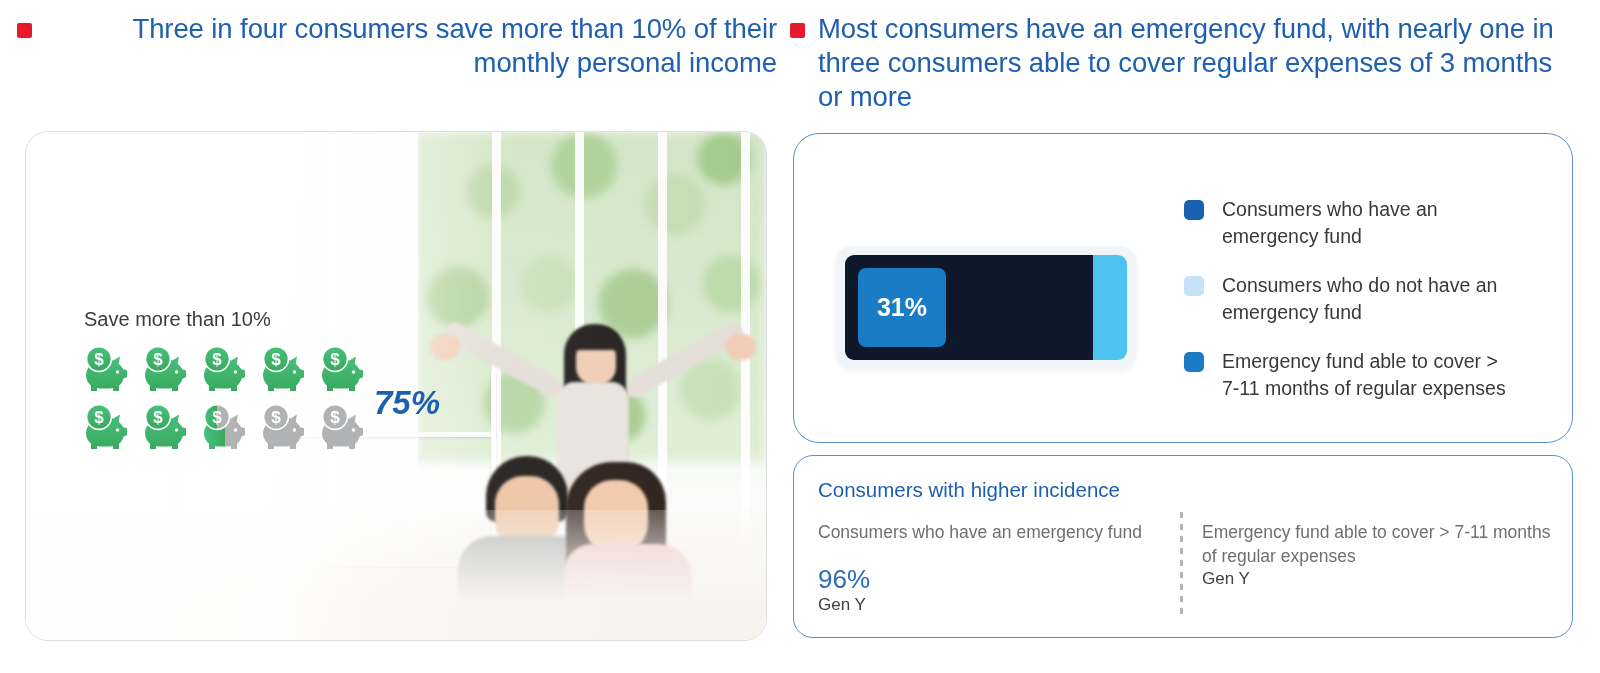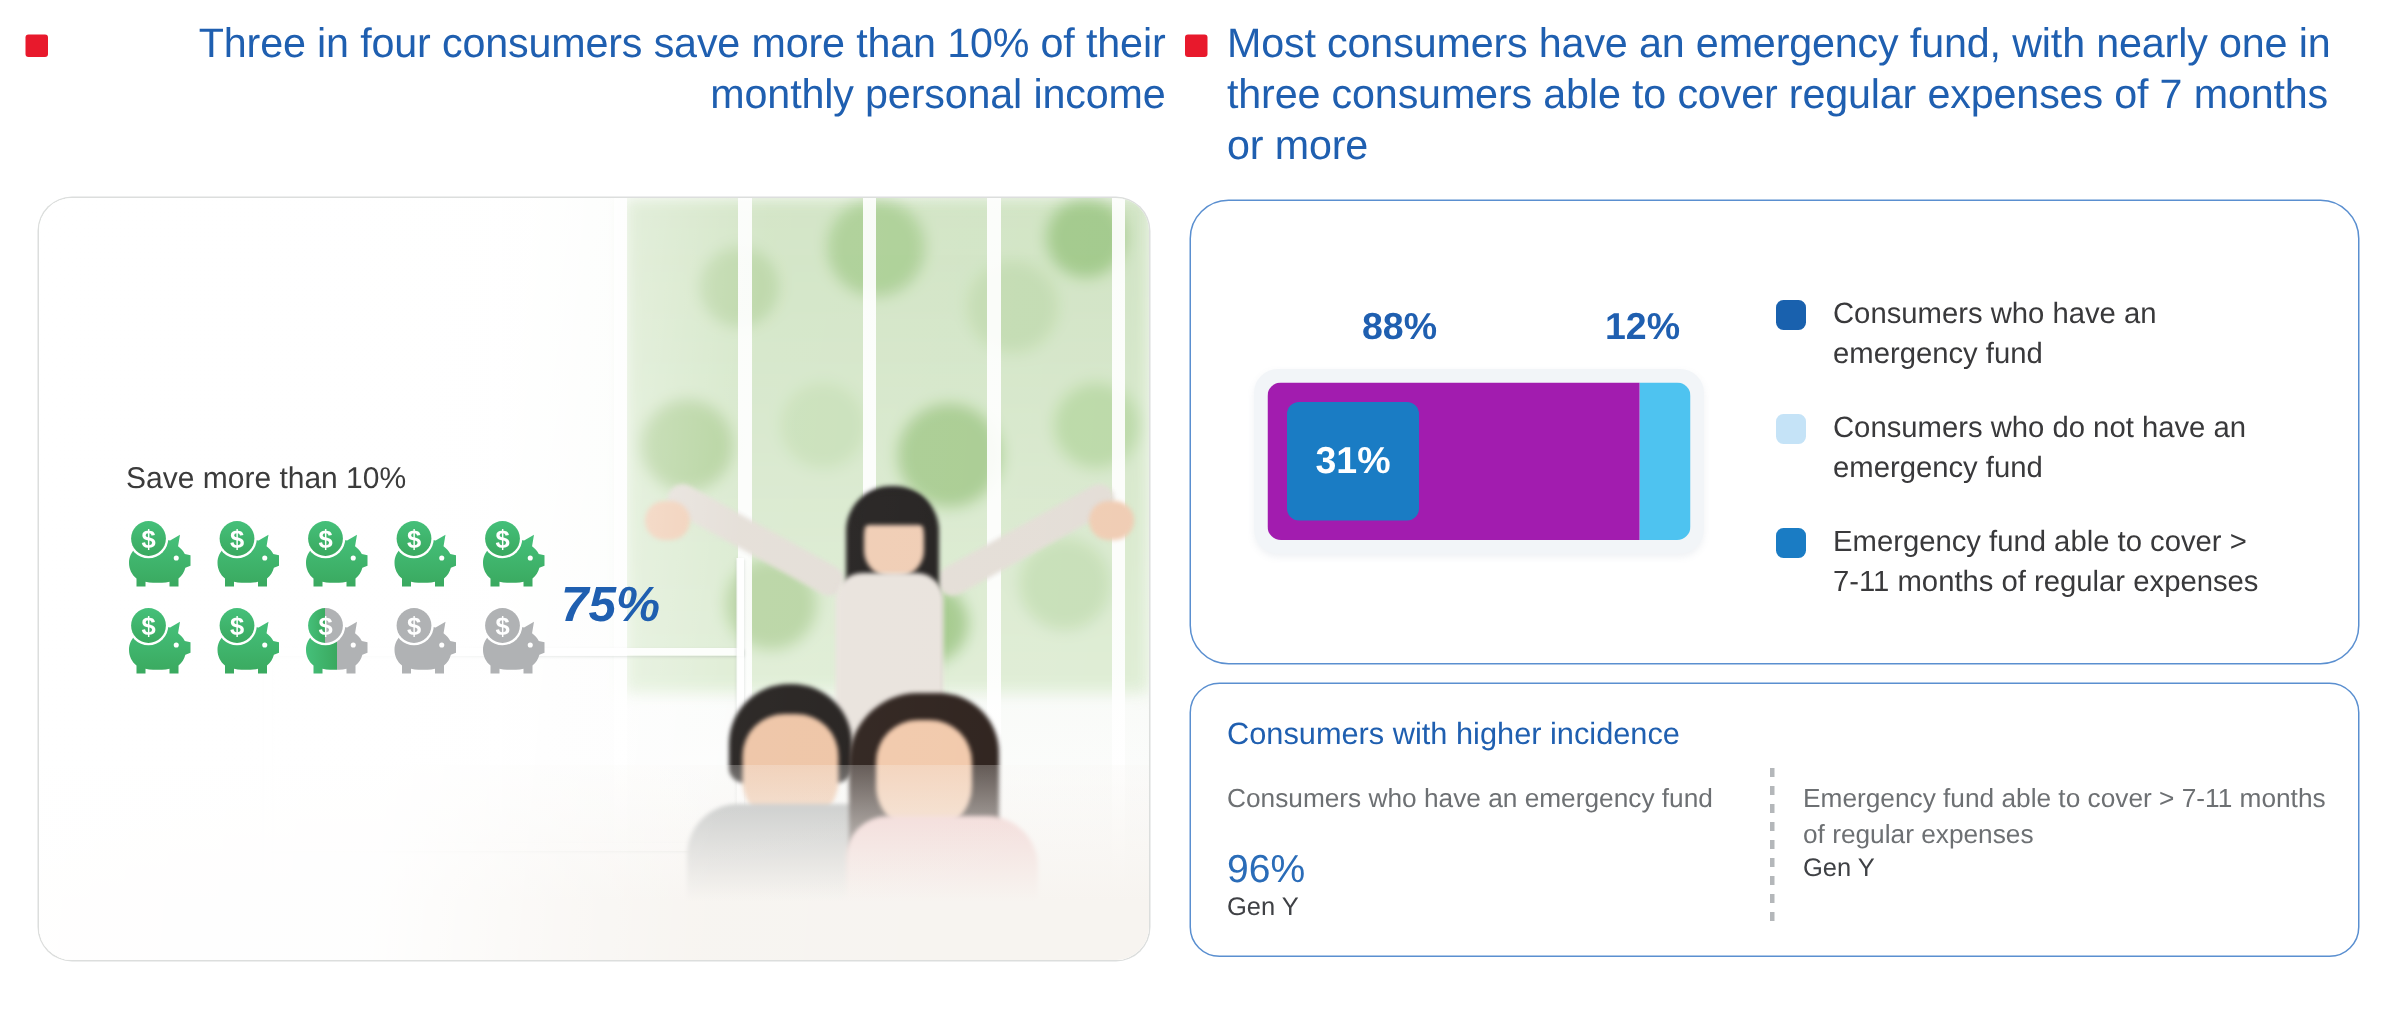--- a/index.html
+++ b/index.html
@@ -223,21 +223,21 @@
 
 <div class="page">
 
   <div class="heading" id="heading-left">
     <span class="bullet"></span>
     <span class="heading-text">Three in four consumers save more than 10% of their monthly personal income</span>
   </div>
 
   <div class="heading" id="heading-right">
     <span class="bullet"></span>
-    <span class="heading-text">Most consumers have an emergency fund, with nearly one in three consumers able to cover regular expenses of 7 months or more</span>
+    <span class="heading-text">Most consumers have an emergency fund, with nearly one in three consumers able to cover regular expenses of 3 months or more</span>
   </div>
 
   <div class="photo-card">
     <div class="scene">
       <div class="room"></div>
       <div class="foliage"></div>
       <div class="window-mullions"></div>
       <div class="shelf" style="left:150px; top:300px; width:320px; height:5px;"></div>
       <div class="shelf" style="left:150px; top:430px; width:320px; height:5px;"></div>
       <div class="shelf" style="left:150px; top:300px; width:5px; height:190px;"></div>
@@ -492,28 +492,24 @@
   <circle cx="17" cy="15" r="13.2" fill="#ffffff"></circle>
   <circle cx="17" cy="15" r="11.6" fill="#b0b2b4"></circle>
   <text x="17" y="21.4" text-anchor="middle" font-family="Liberation Sans, sans-serif" font-size="17" font-weight="700" fill="#ffffff">$</text>
 </svg></div>
       </div>
     <div class="pct-75">75%</div>
   </div>
 
   <div class="chart-card"></div>
 
-  <div class="bar-labels">
-    <span class="bar-label" id="label-88">88%</span>
-    <span class="bar-label" id="label-12">12%</span>
-  </div>
 
   <div class="bar-wrap">
     <div class="bar">
-      <div class="seg-main" id="seg-main" style="width: 88%; background: #a21caf;">
+      <div class="seg-main" id="seg-main" style="width: 88%; background: #0f172a;">
         <div class="inner-31" style="background: rgb(26, 124, 196);">
           <span>31%</span>
         </div>
       </div>
       <div class="seg-light" id="seg-light" style="width: 12%; background: rgb(78, 195, 240);"></div>
     </div>
   </div>
 
   <div class="legend" id="legend">
       <div class="legend-row">

